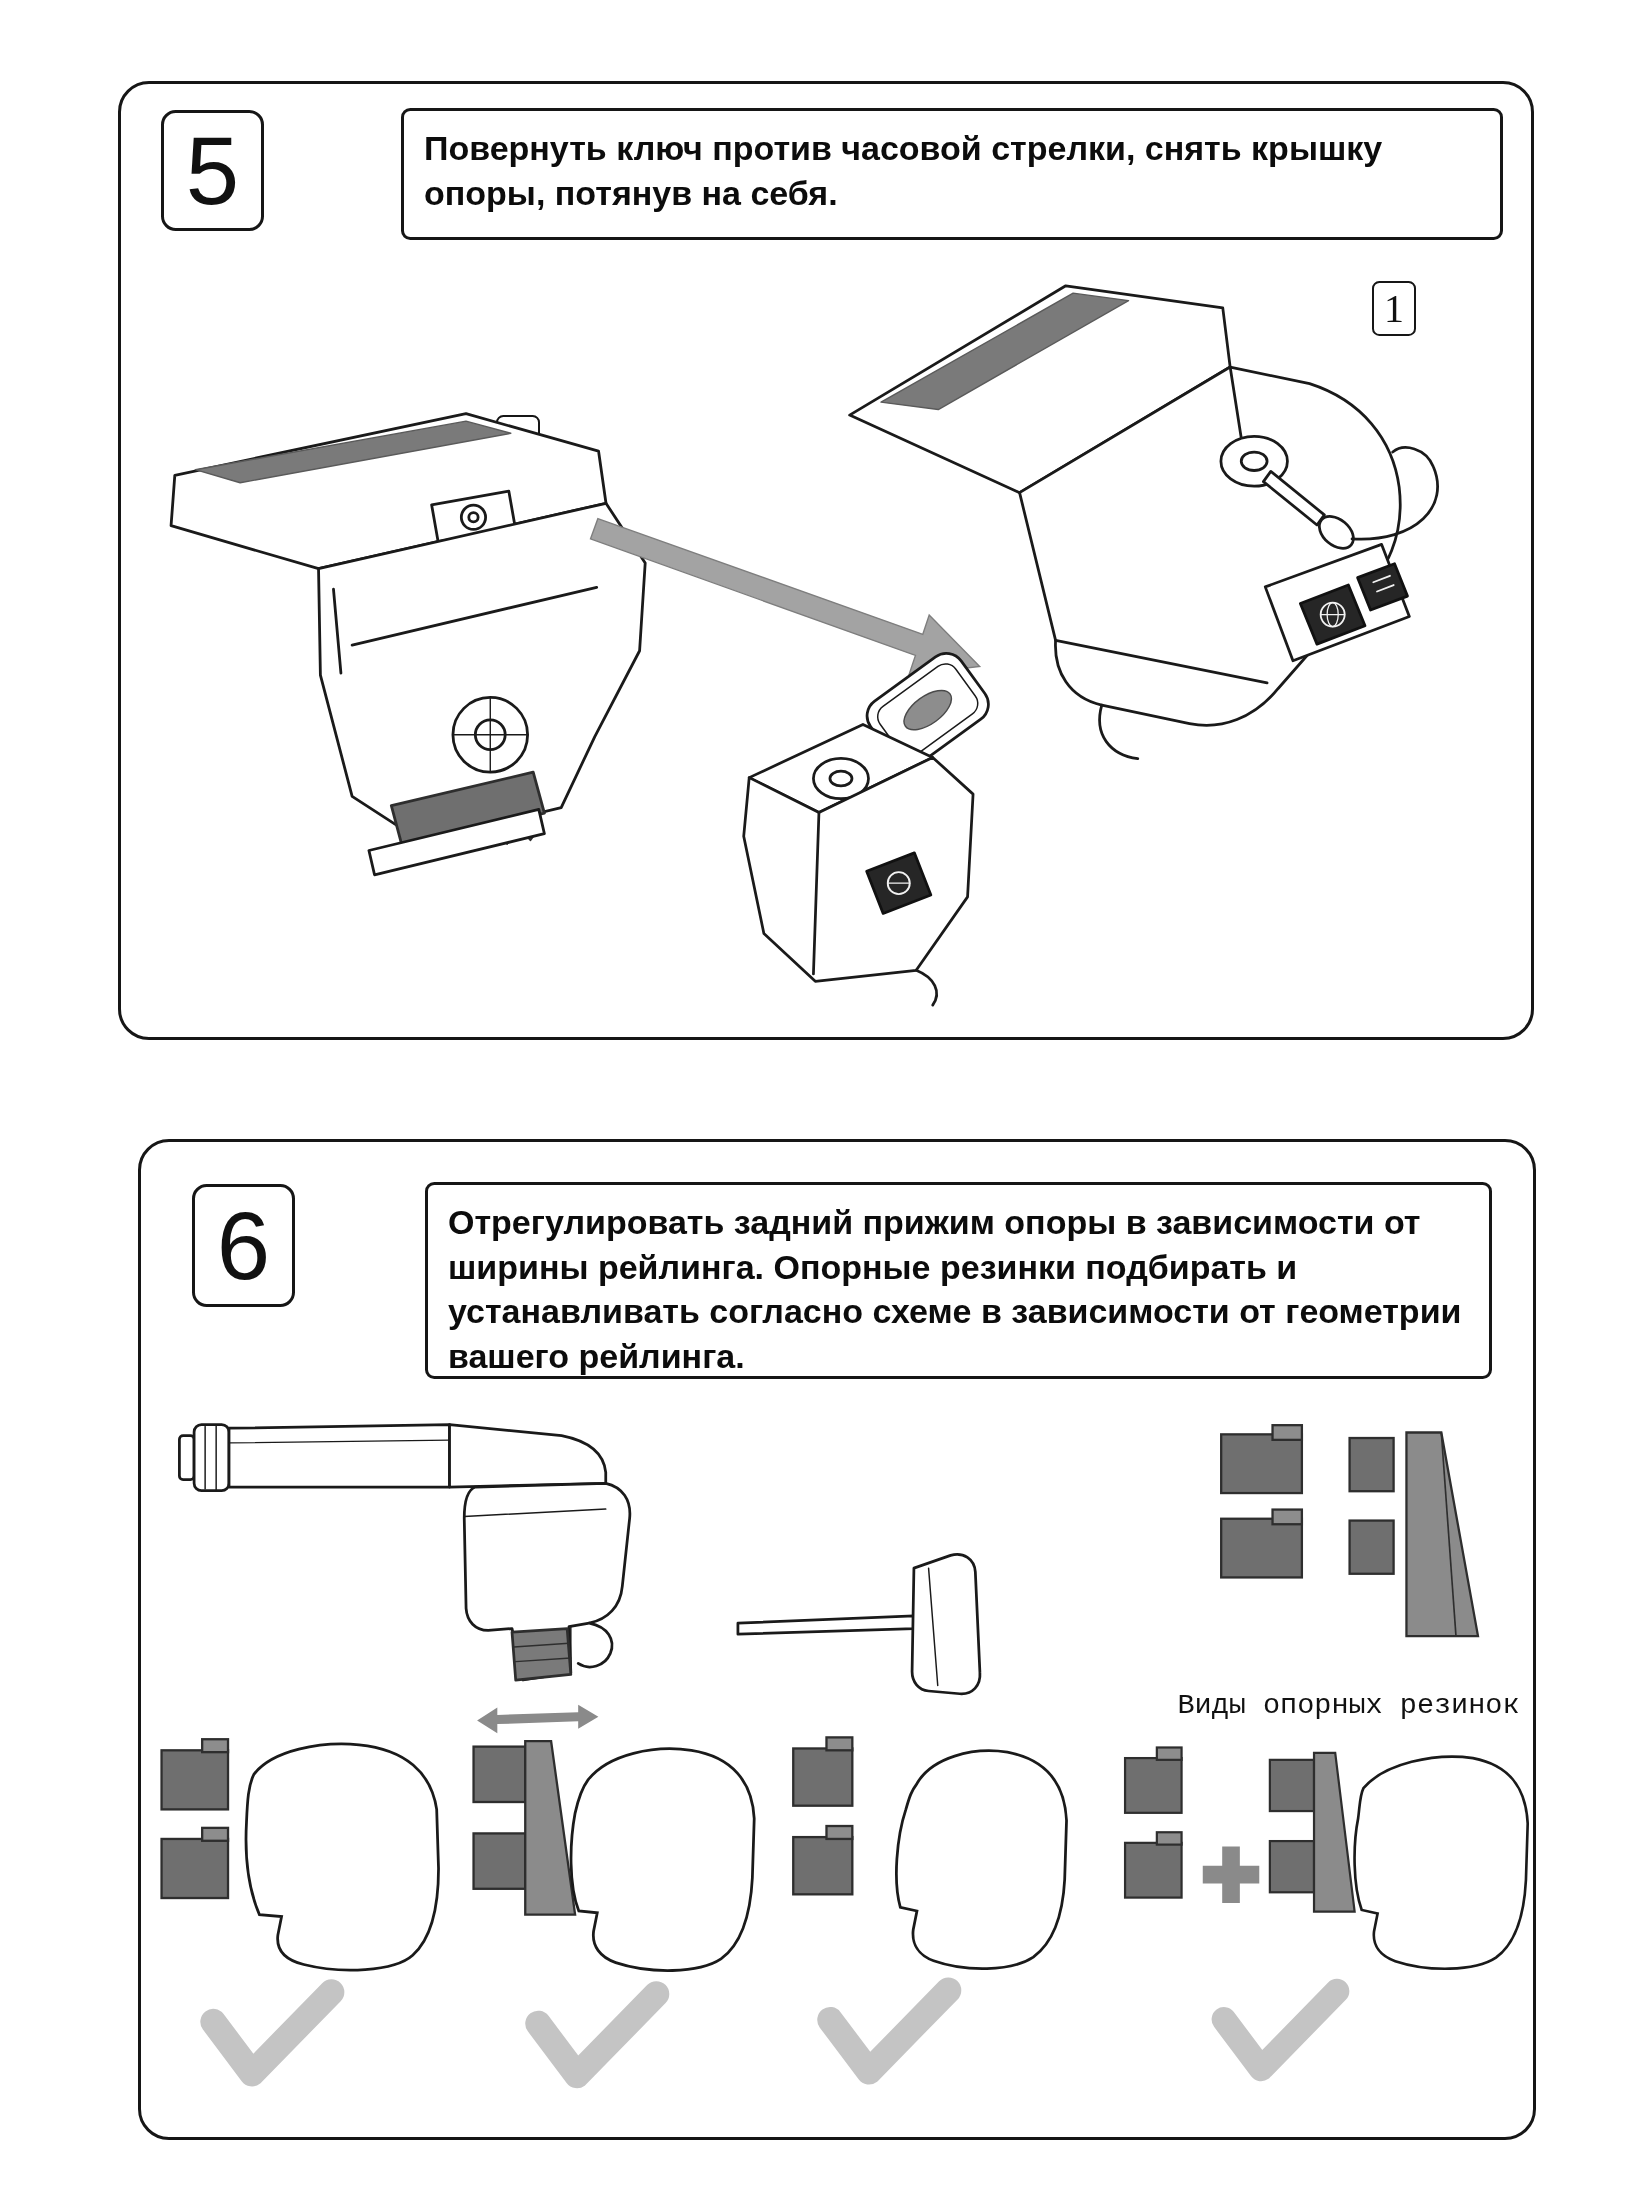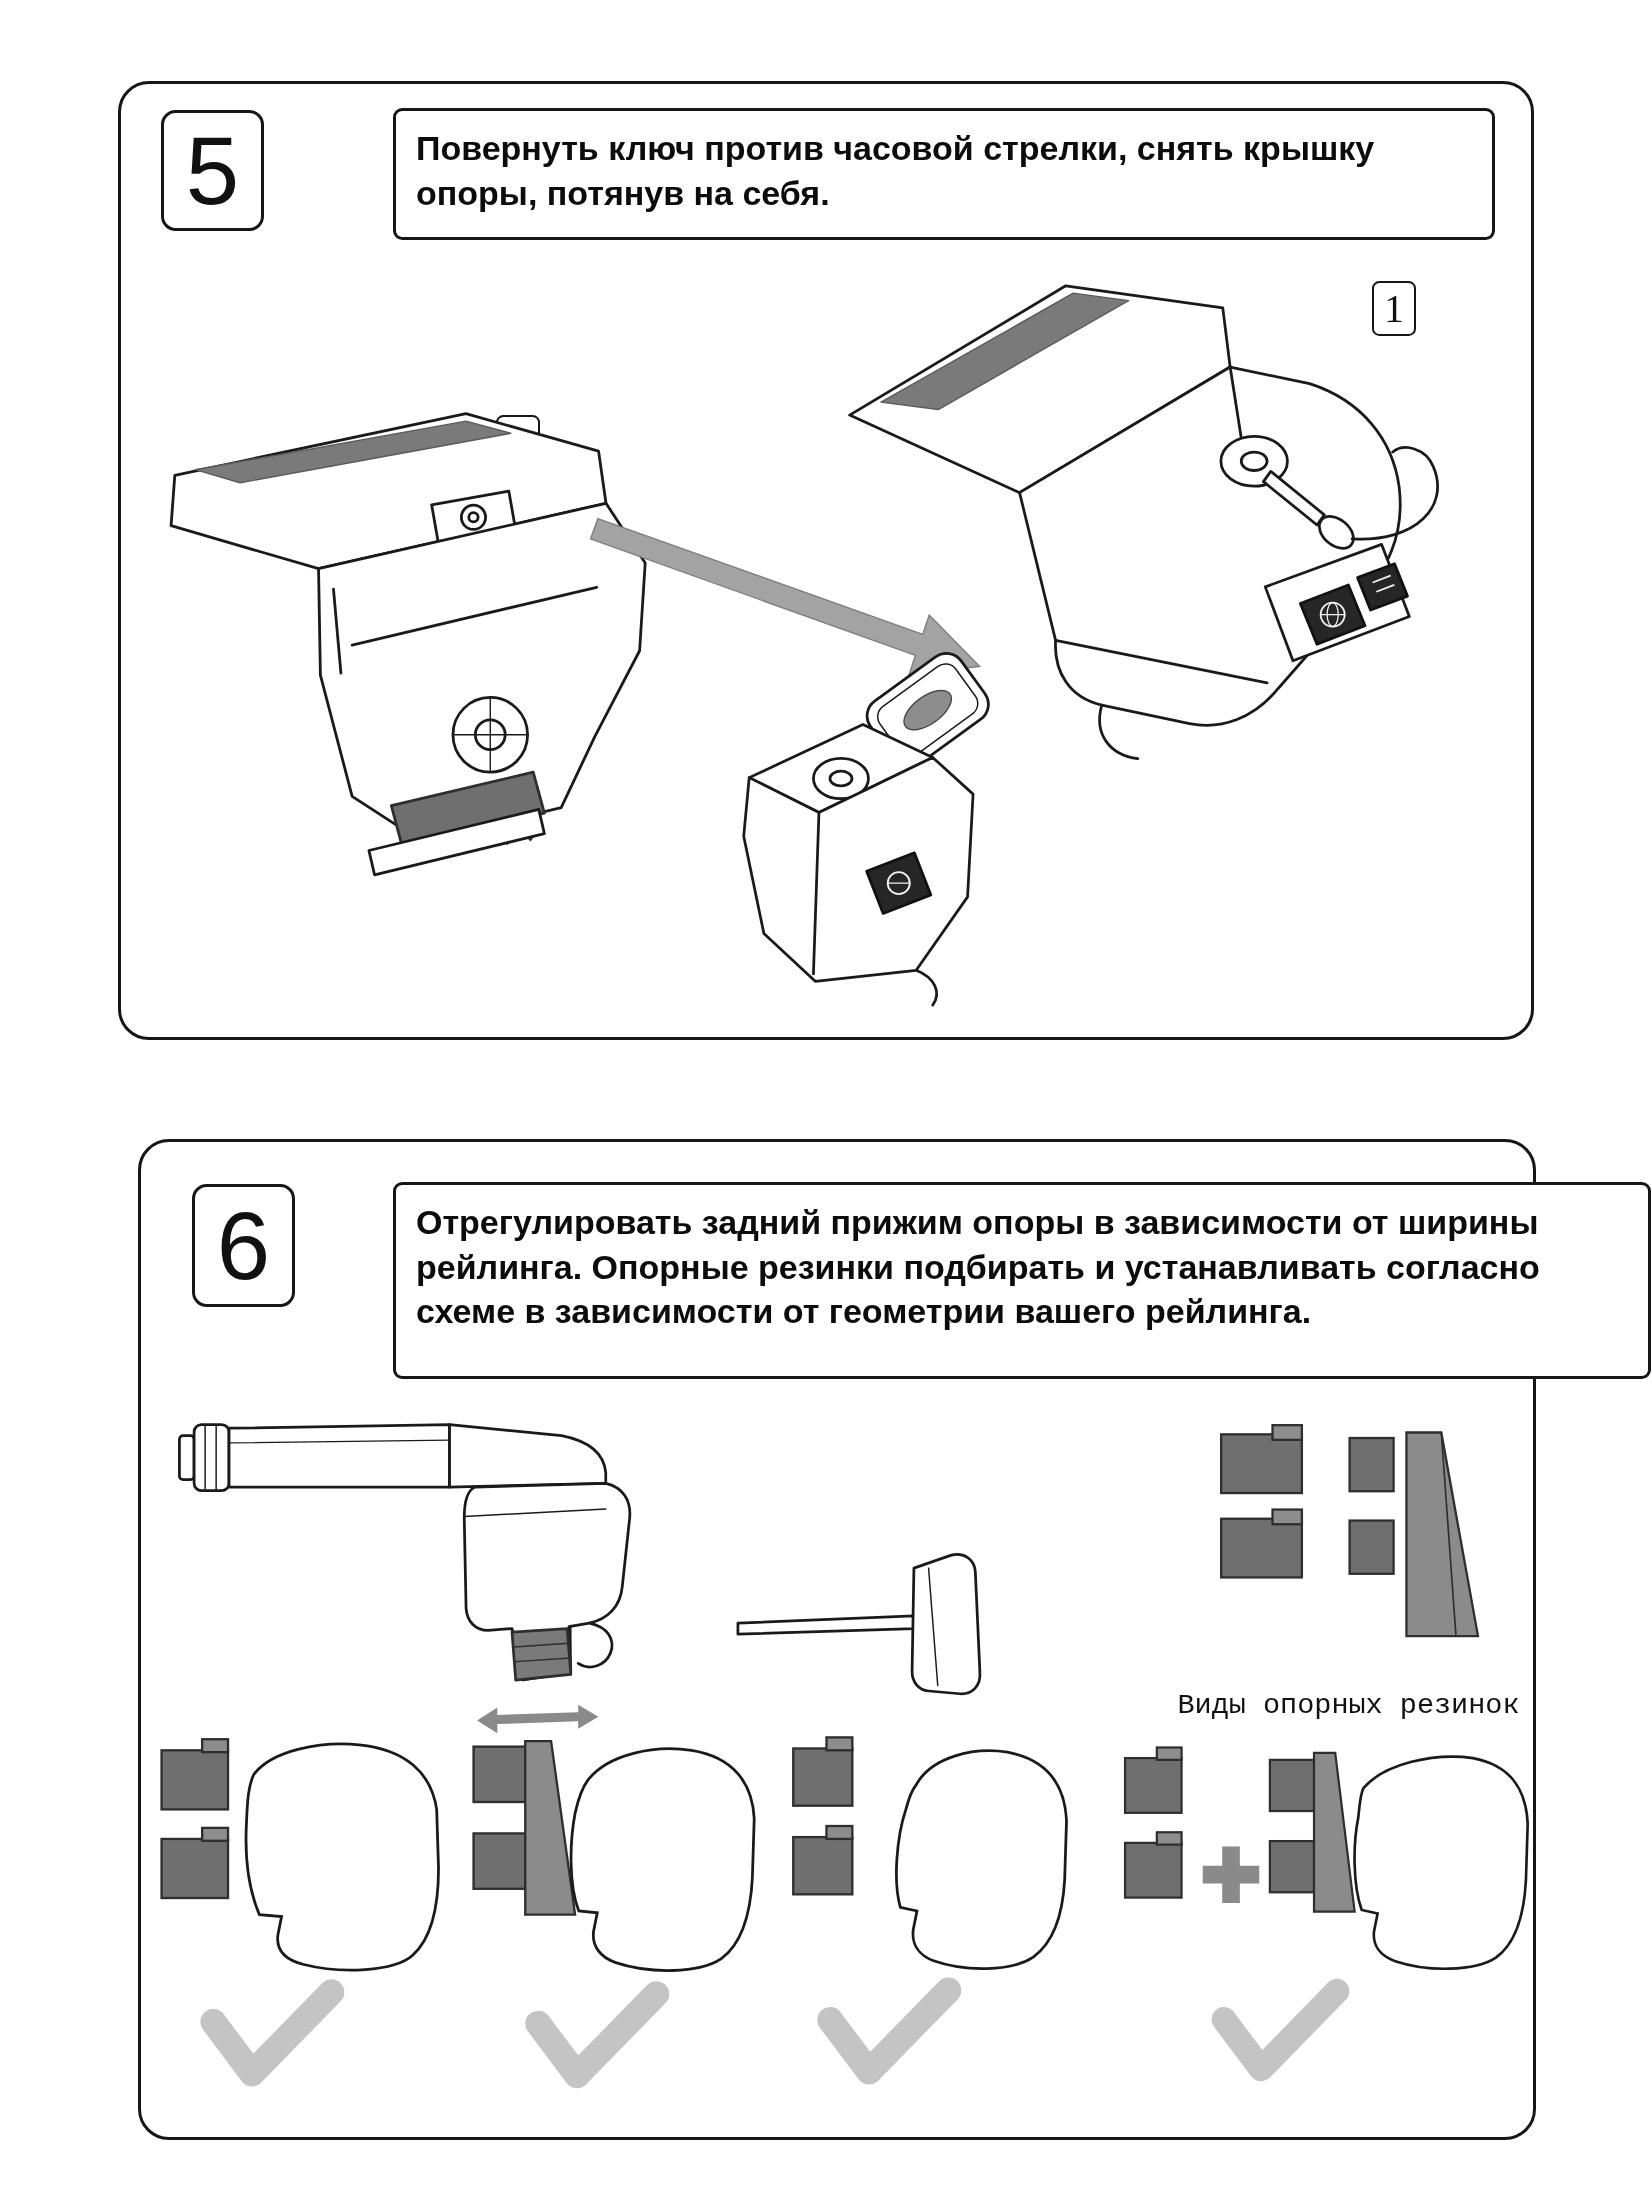--- a/index.html
+++ b/index.html
@@ -12,22 +12,22 @@
   #panel6{left:138px;top:1139px;width:1398px;height:1001px}
 
   .step-num-box{position:absolute;border:3.7px solid #161616;border-radius:14.7px;
     display:flex;align-items:center;justify-content:center;
     font-size:96px;line-height:1;color:#111;background:#fff}
   #step5-num{left:40px;top:26px;width:103px;height:121px}
   #step6-num{left:51px;top:42px;width:103px;height:123px}
 
   .instr-box{position:absolute;border:3.7px solid #161616;border-radius:9.2px;
     padding:14.7px 20px;font-weight:bold;font-size:34px;line-height:1.32;color:#0c0c0c;background:#fff}
-  #instr5{left:272px;top:24px;width:1102px;height:132px}
-  #instr6{left:252px;top:40px;width:1258px;height:197px}
+  #instr5{left:280px;top:24px;width:1102px;height:132px}
+  #instr6{left:284px;top:40px;width:1067px;height:197px}
 
   .part-label{position:absolute;border:2.8px solid #161616;border-radius:7.3px;
     display:flex;align-items:center;justify-content:center;background:#fff;
     font-family:"Liberation Serif",serif;font-size:40px;color:#111}
   #label-2{left:375px;top:331px;width:44px;height:53px}
   #label-1{left:1251px;top:197px;width:44px;height:55px}
 
   .art{position:absolute}
   #art-foot-open{left:37px;top:281px;width:560px;height:579px}
   #art-foot-assembled{left:712px;top:158px;width:665px;height:566px}

